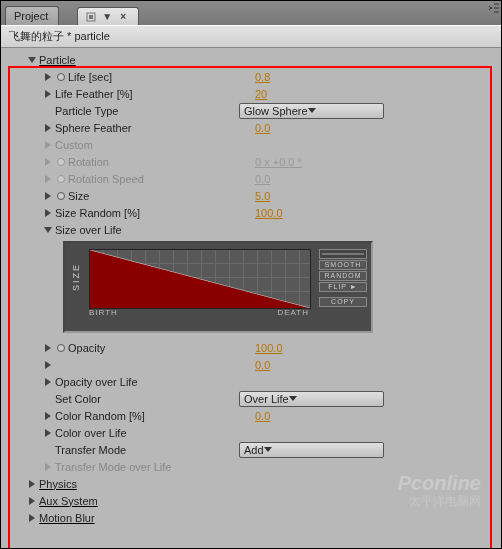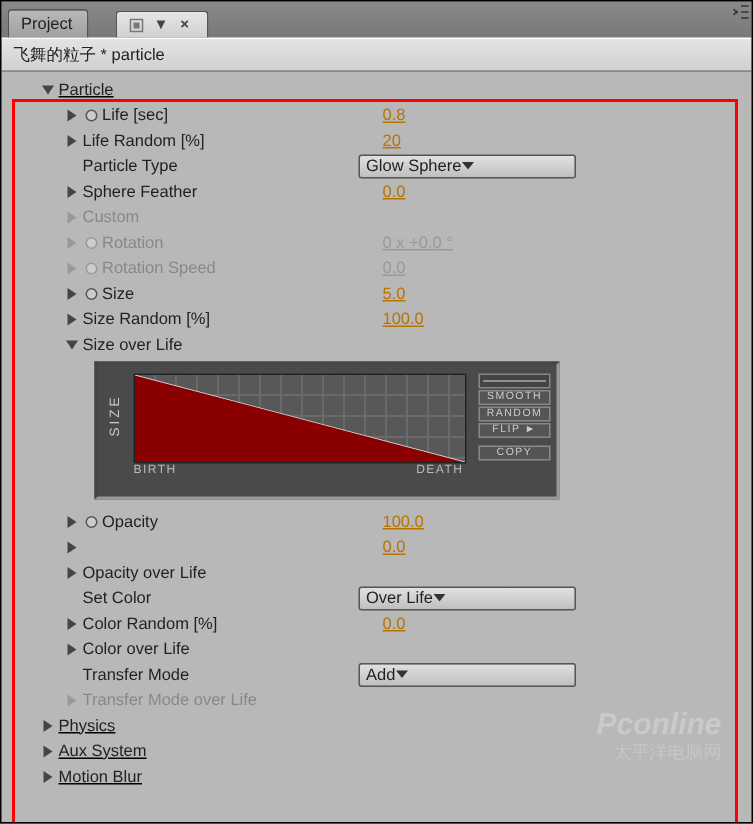--- a/index.html
+++ b/index.html
@@ -88,21 +88,21 @@
       <span class="label">Life [sec]</span>
       <span class="val">0.8</span>
     </div>
 
   <div class="row indent2">
       <span class="tri">
         <svg viewBox="0 0 10 10">
           <path d="M2 1L8 5L2 9Z" fill="#444"></path>
         </svg>
       </span>
-      <span class="label">Life Random [%]</span>
+      <span class="label">Life Feather [%]</span>
       <span class="val">20</span>
     </div>
 
   <div class="row indent2">
       <span style="width:12px"></span>
       <span class="label">Particle Type</span>
       <div class="sel">
         <span>Glow Sphere</span>
         <span class="caret"></span>
       </div>

